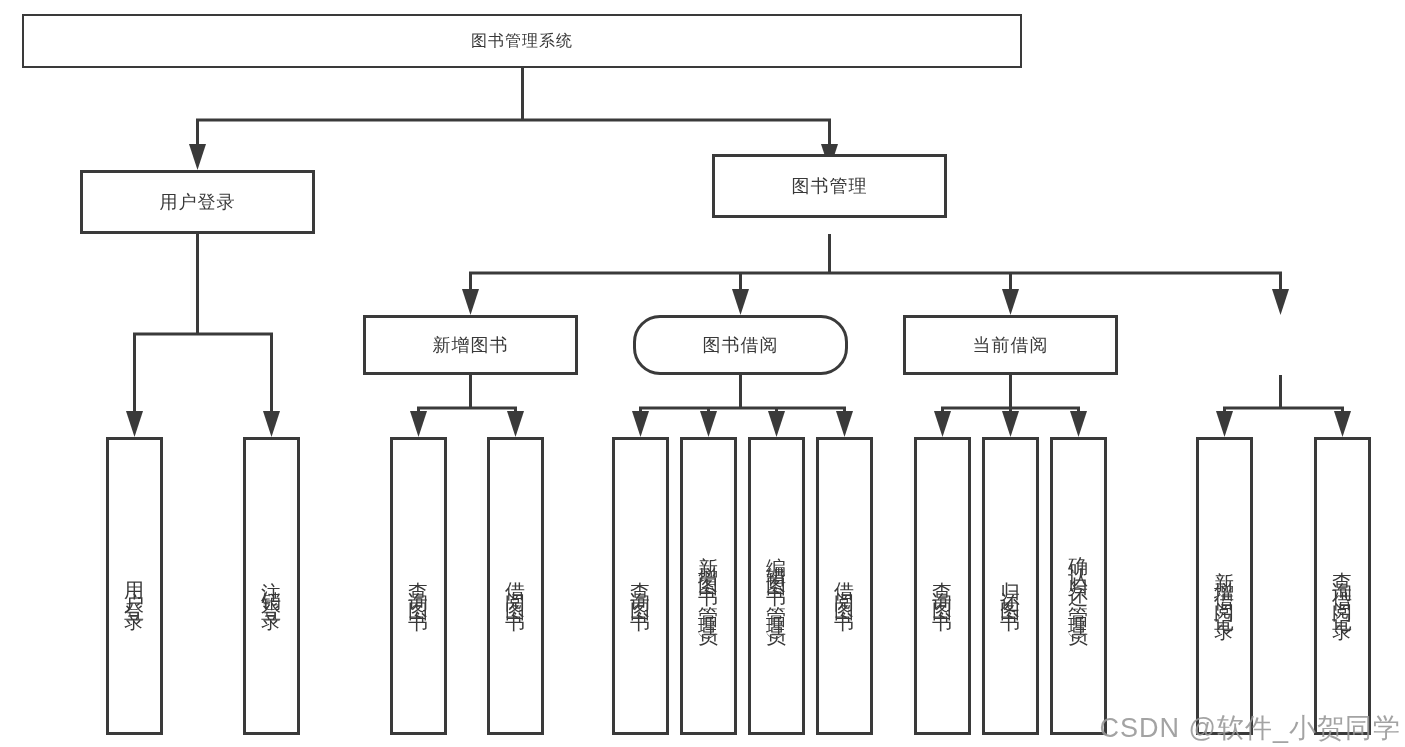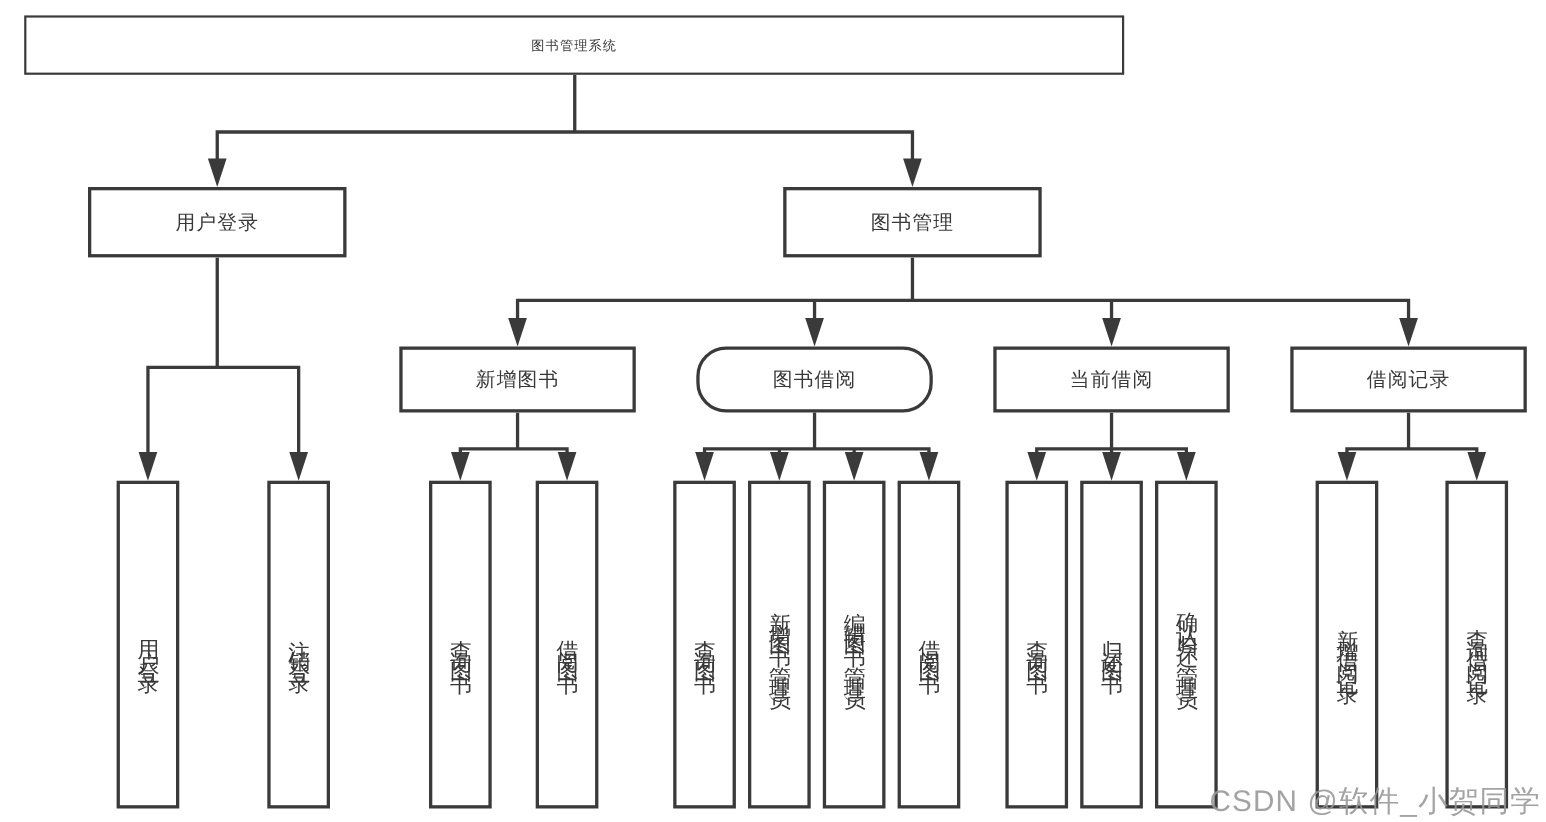--- a/index.html
+++ b/index.html
@@ -31,21 +31,21 @@
     justify-content: center;
     z-index: 2;
   }
 
   .box.root {
     border-width: 2px;
     font-size: 17px;
   }
 
   .hlabel { font-size: 18px; letter-spacing: 1px; }
-  .root .hlabel { font-size: 12px; }
+  .root .hlabel { font-size: 16px; }
 
   .leaf { z-index: 2; }
   .vlabel {
     writing-mode: vertical-rl;
     text-orientation: mixed;
     font-size: 20px;
     letter-spacing: 10px;
     line-height: 1;
     white-space: nowrap;
   }
@@ -108,35 +108,32 @@
     </g>
   </svg>
 
   <div class="box root" style="left:22px; top:14px; width:1000px; height:54px;">
     <span class="hlabel">图书管理系统</span>
   </div>
 
   <div class="box" style="left:80px; top:170px; width:235px; height:64px;">
     <span class="hlabel">用户登录</span>
   </div>
-  <div class="box" style="left:712px; top:170px; width:235px; height:64px;">
+  <div class="box" style="left:712px; top:154px; width:235px; height:64px;">
     <span class="hlabel">图书管理</span>
   </div>
 
   <div class="box" style="left:363px; top:315px; width:215px; height:60px;">
     <span class="hlabel">新增图书</span>
   </div>
   <div class="box" style="left:633px; top:315px; width:215px; height:60px;border-radius:27px;">
     <span class="hlabel">图书借阅</span>
   </div>
   <div class="box" style="left:903px; top:315px; width:215px; height:60px;">
     <span class="hlabel">当前借阅</span>
-  </div>
-  <div class="box" style="left:1173px; top:315px; width:215px; height:60px;">
-    <span class="hlabel">借阅记录</span>
   </div>
 
   <div class="box leaf" style="left:106px; top:437px; width:57px; height:298px;">
     <span class="vlabel">用户登录</span>
   </div>
   <div class="box leaf" style="left:243px; top:437px; width:57px; height:298px;">
     <span class="vlabel">注销登录</span>
   </div>
 
   <div class="box leaf" style="left:390px; top:437px; width:57px; height:298px;">

